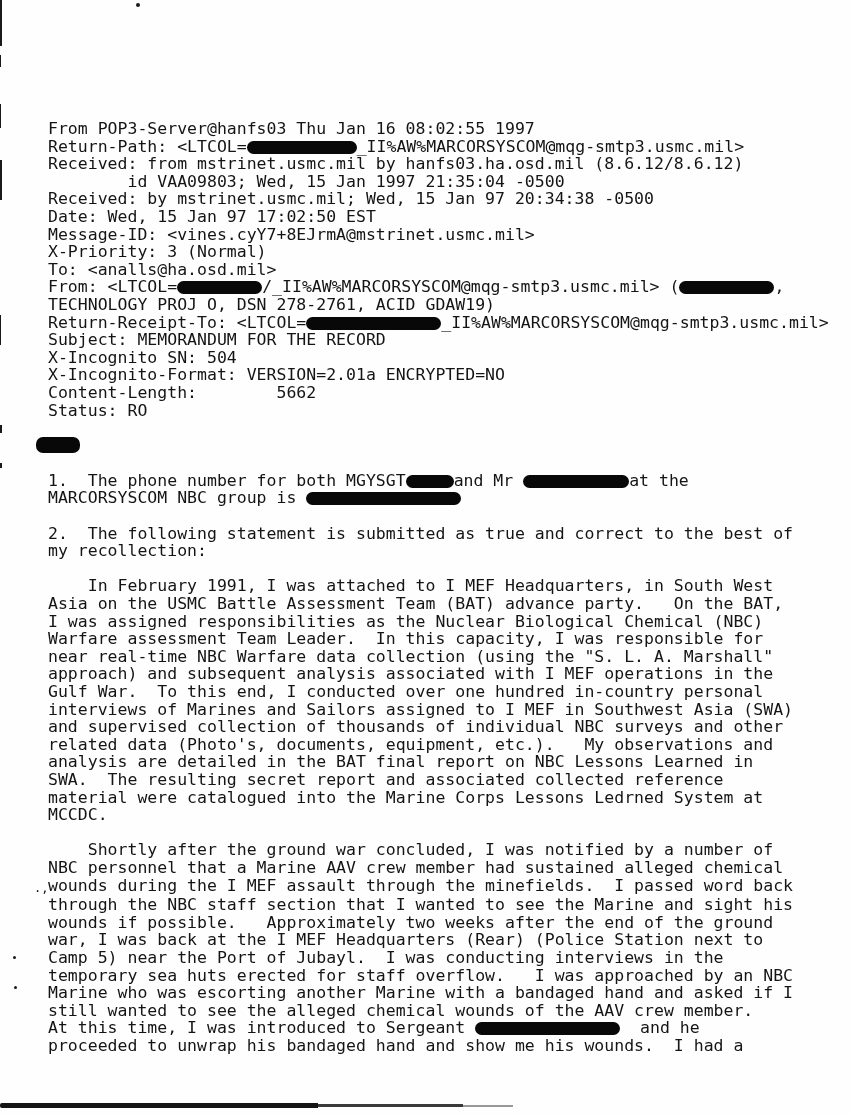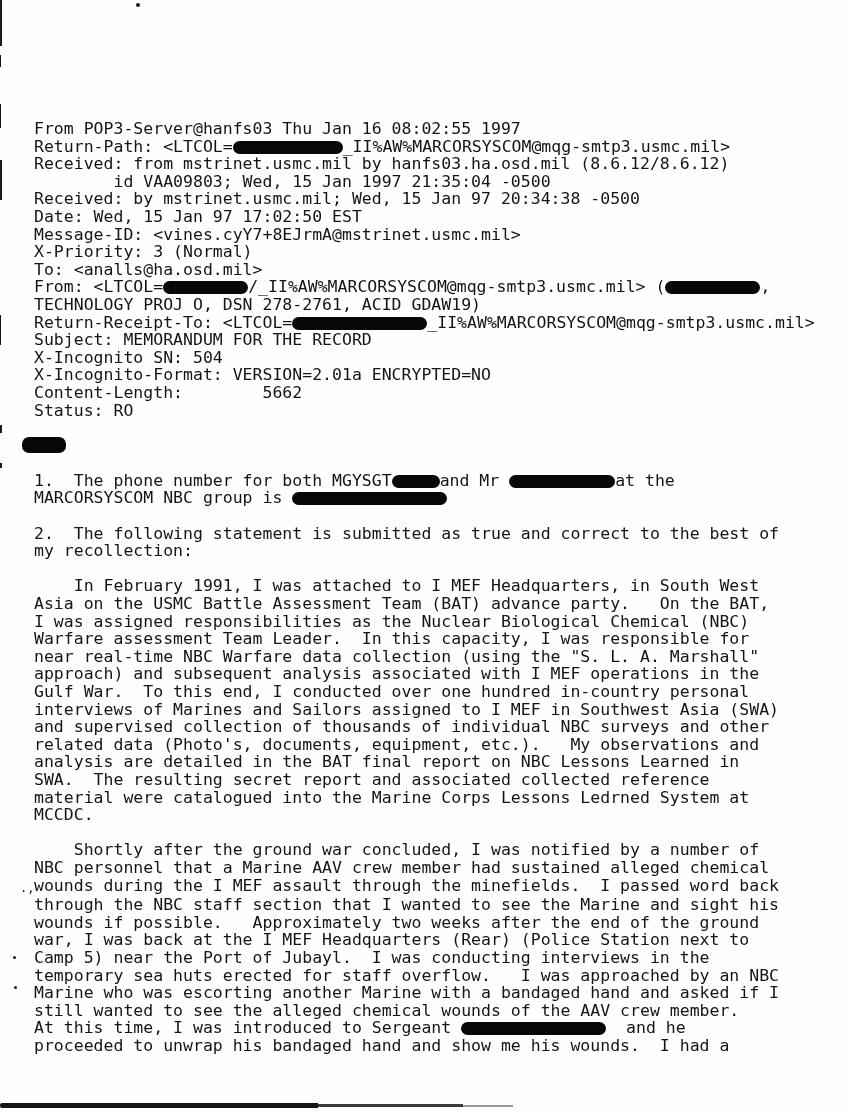--- a/index.html
+++ b/index.html
@@ -4,21 +4,21 @@
 <style>
   html,body{margin:0;padding:0;background:#ffffff;}
   .page{
     position:relative;
     width:850px;height:1114px;
     background:var(--paper,#fefefe);
     overflow:hidden;
     font-family:"DejaVu Sans Mono","Liberation Mono",monospace;
   }
   .doc{
-    position:absolute;left:34px;top:120px;
+    position:absolute;left:48px;top:120px;
     font-size:16.5px;line-height:17.6px;
     color:var(--ink,#141414);
     white-space:pre;
     font-weight:400;
     letter-spacing:0;
   }
   .line{min-height:17.6px;}
   .redact{
     display:inline-block;
     background:var(--redaction,#080808);

